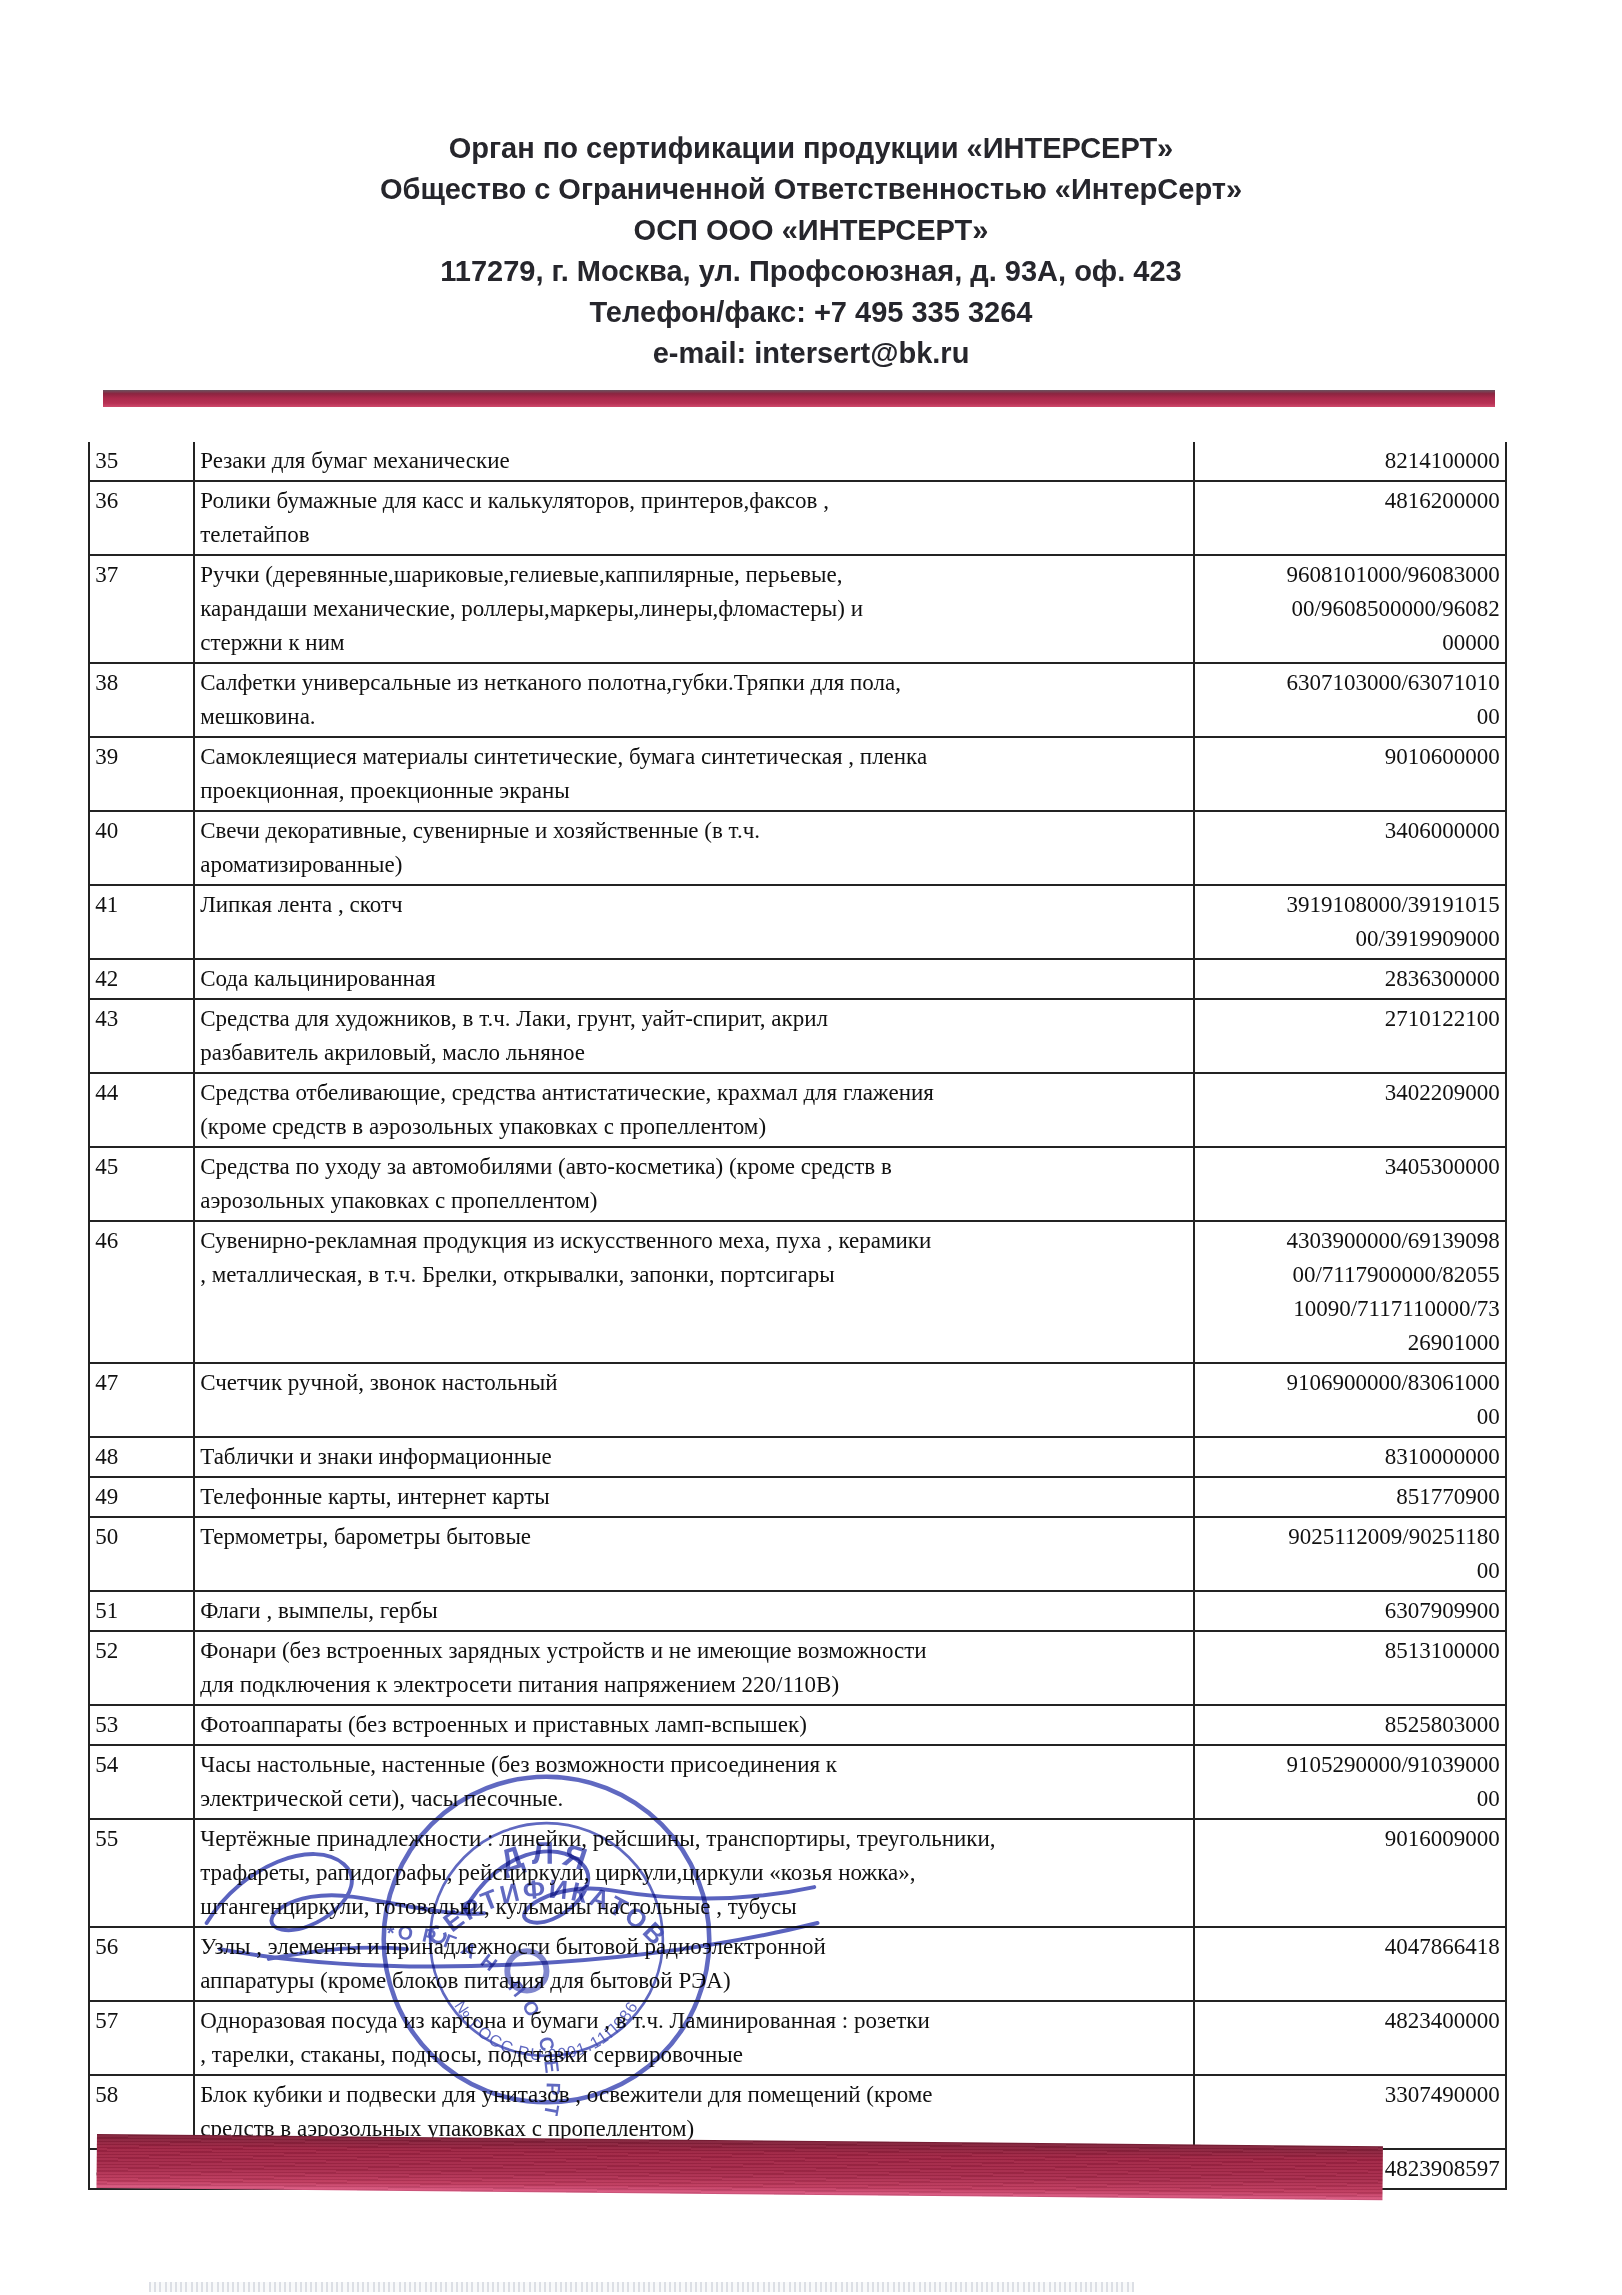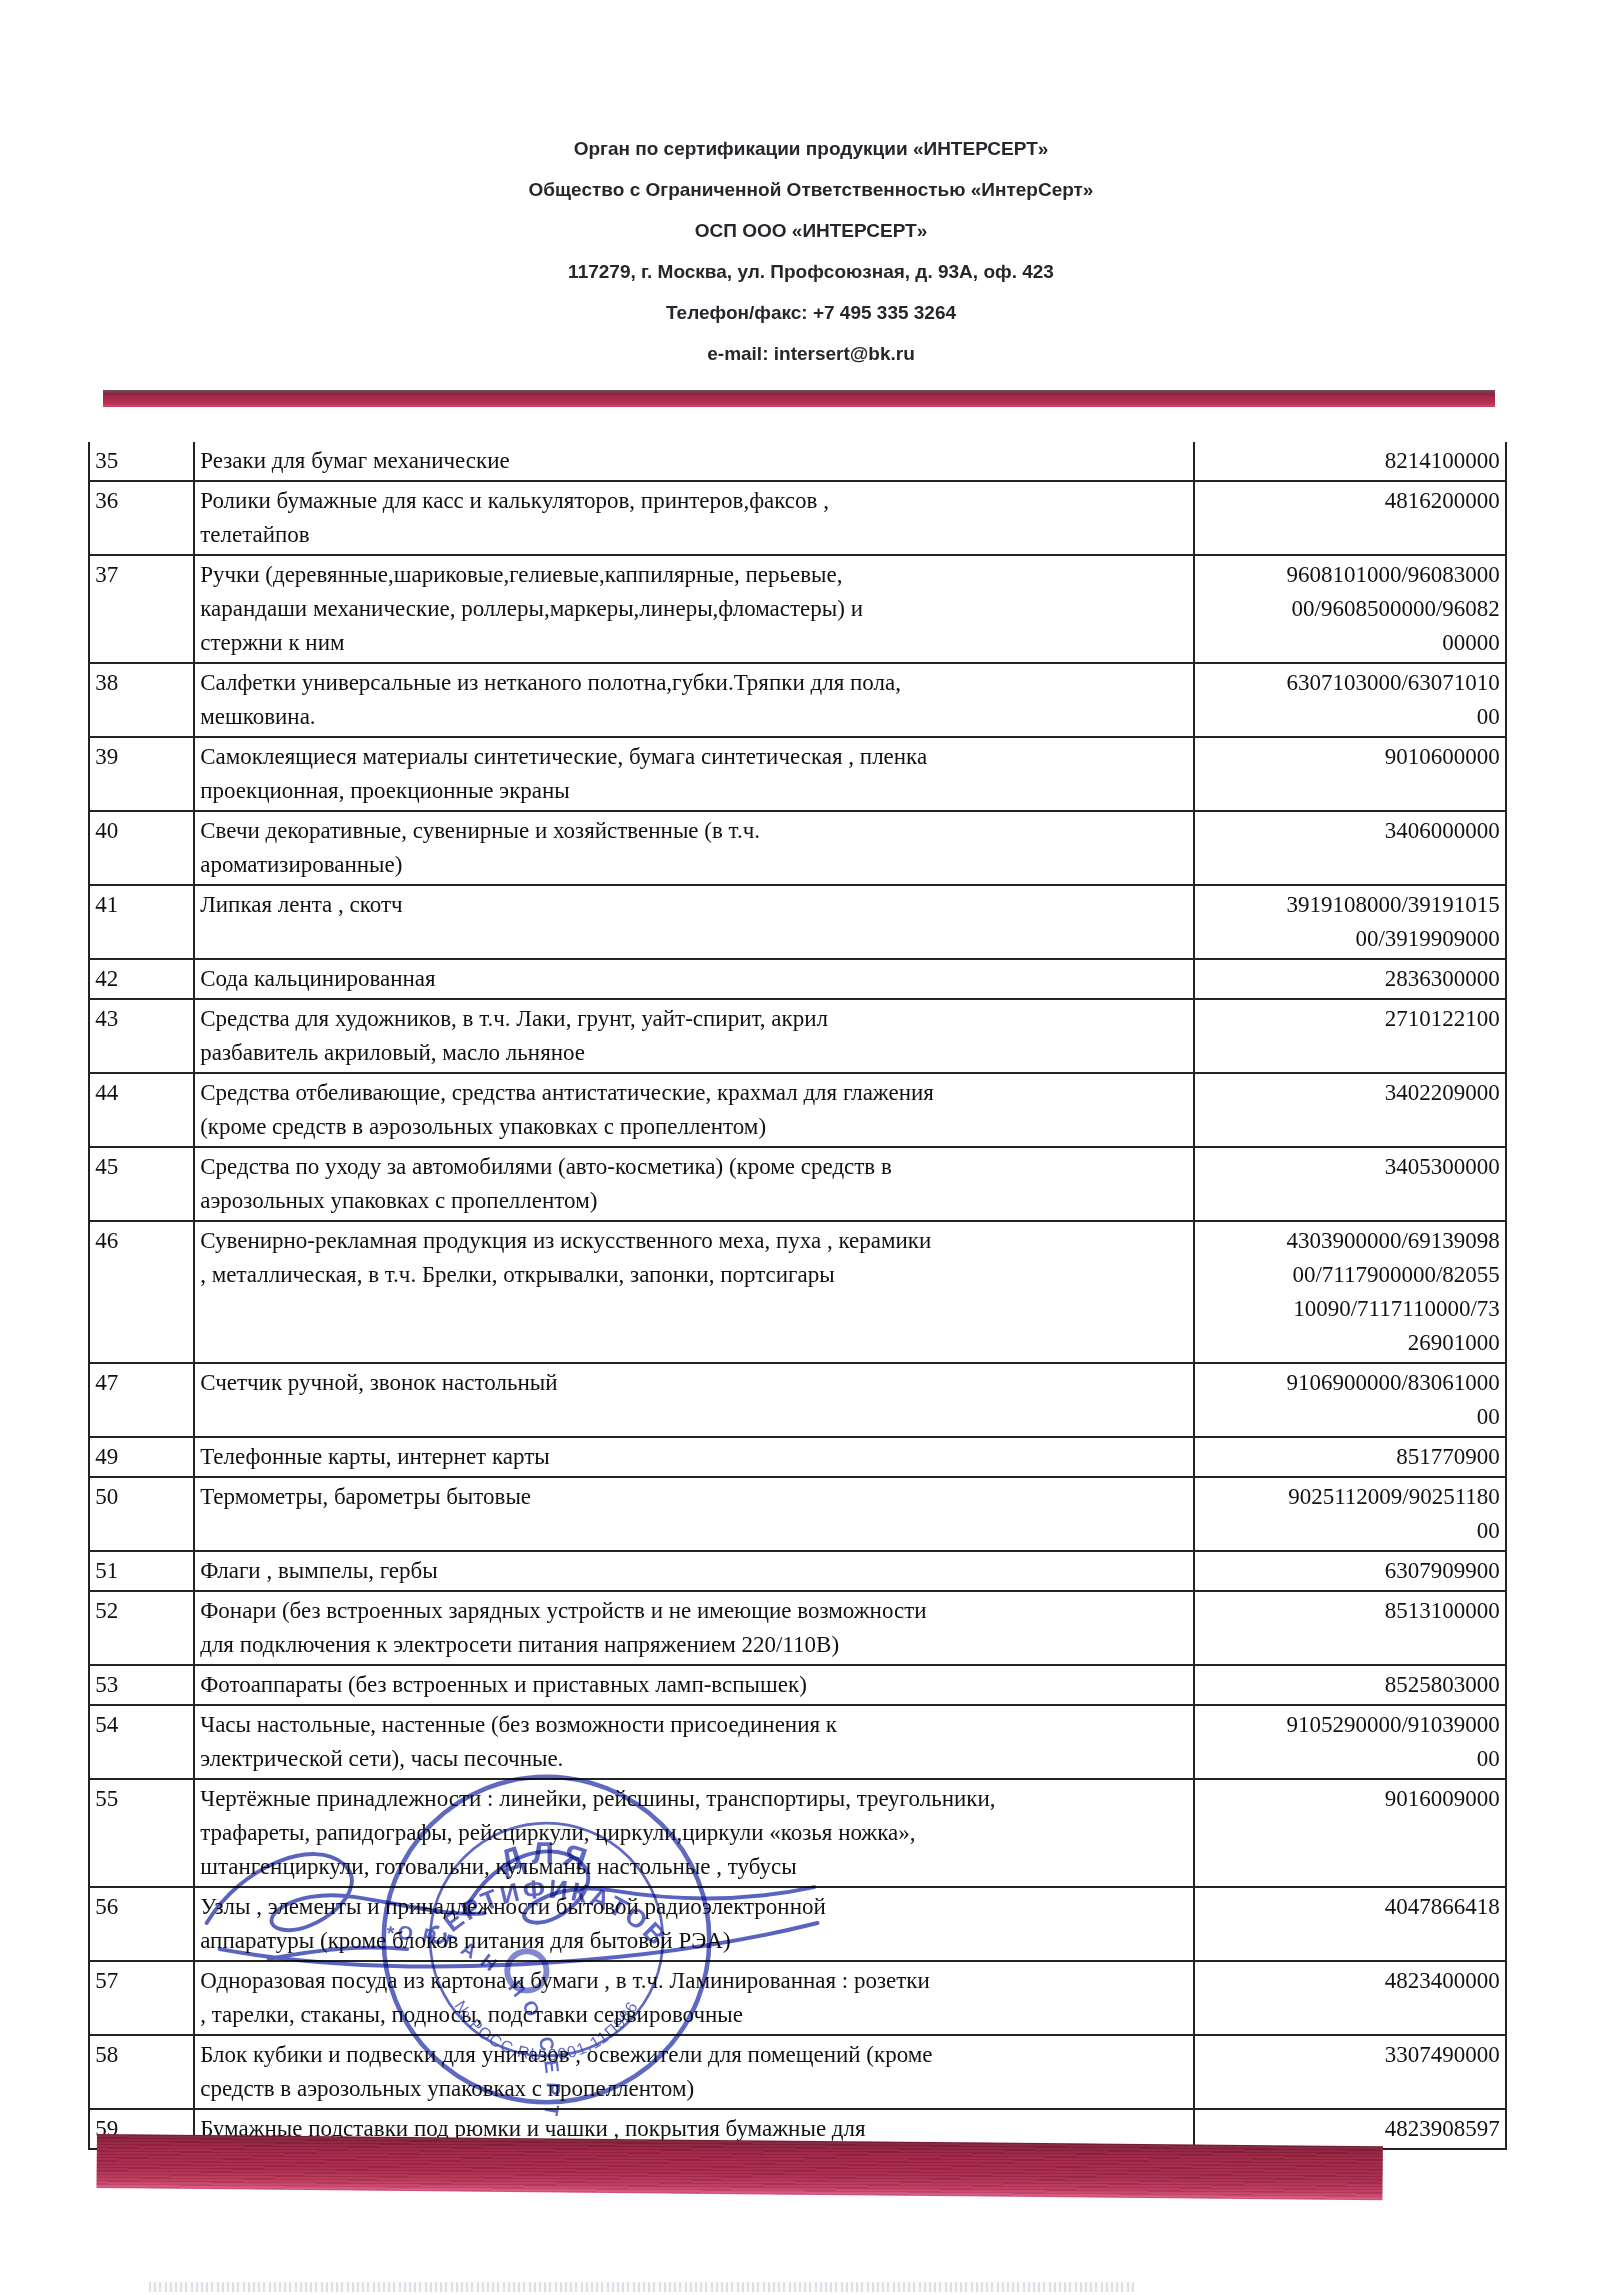--- a/index.html
+++ b/index.html
@@ -5,21 +5,21 @@
   html,body{margin:0;padding:0;background:#e8e8e8;}
   .page{
     position:relative;width:1622px;height:2295px;margin:0 auto;
     background:#ffffff;overflow:hidden;
     font-family:"Liberation Serif","DejaVu Serif",serif;color:#111;
   }
   
   .letterhead{
     position:absolute;top:128px;left:0;width:1622px;text-align:center;
     font-family:"Liberation Sans","DejaVu Sans",sans-serif;
-    font-weight:700;font-size:19px;line-height:41px;color:#26262c;
+    font-weight:700;font-size:29px;line-height:41px;color:#26262c;
     letter-spacing:0px;
   }
   
   .bar{position:absolute;}
   .bar-top{
     left:103px;top:390px;width:1392px;height:17px;
     background:linear-gradient(180deg,#6a5460 0%,#8c2440 22%,#ab2a4c 48%,#b73154 78%,#ce4a6c 100%);
   }
   .bar-bottom{
     left:97px;top:2134px;width:1286px;height:54px;
@@ -202,20 +202,29 @@
           </td>
         </tr>
         <tr>
           <td class="col-num">47</td>
           <td class="col-desc">
             <div class="ln">Счетчик ручной, звонок настольный</div>
           </td>
           <td class="col-code">
             <div class="ln">9106900000/83061000</div>
             <div class="ln">00</div>
+          </td>
+        </tr>
+        <tr>
+          <td class="col-num">48</td>
+          <td class="col-desc">
+            <div class="ln">Таблички и знаки информационные</div>
+          </td>
+          <td class="col-code">
+            <div class="ln">8310000000</div>
           </td>
         </tr>
         <tr>
           <td class="col-num">49</td>
           <td class="col-desc">
             <div class="ln">Телефонные карты, интернет карты</div>
           </td>
           <td class="col-code">
             <div class="ln">851770900</div>
           </td>

